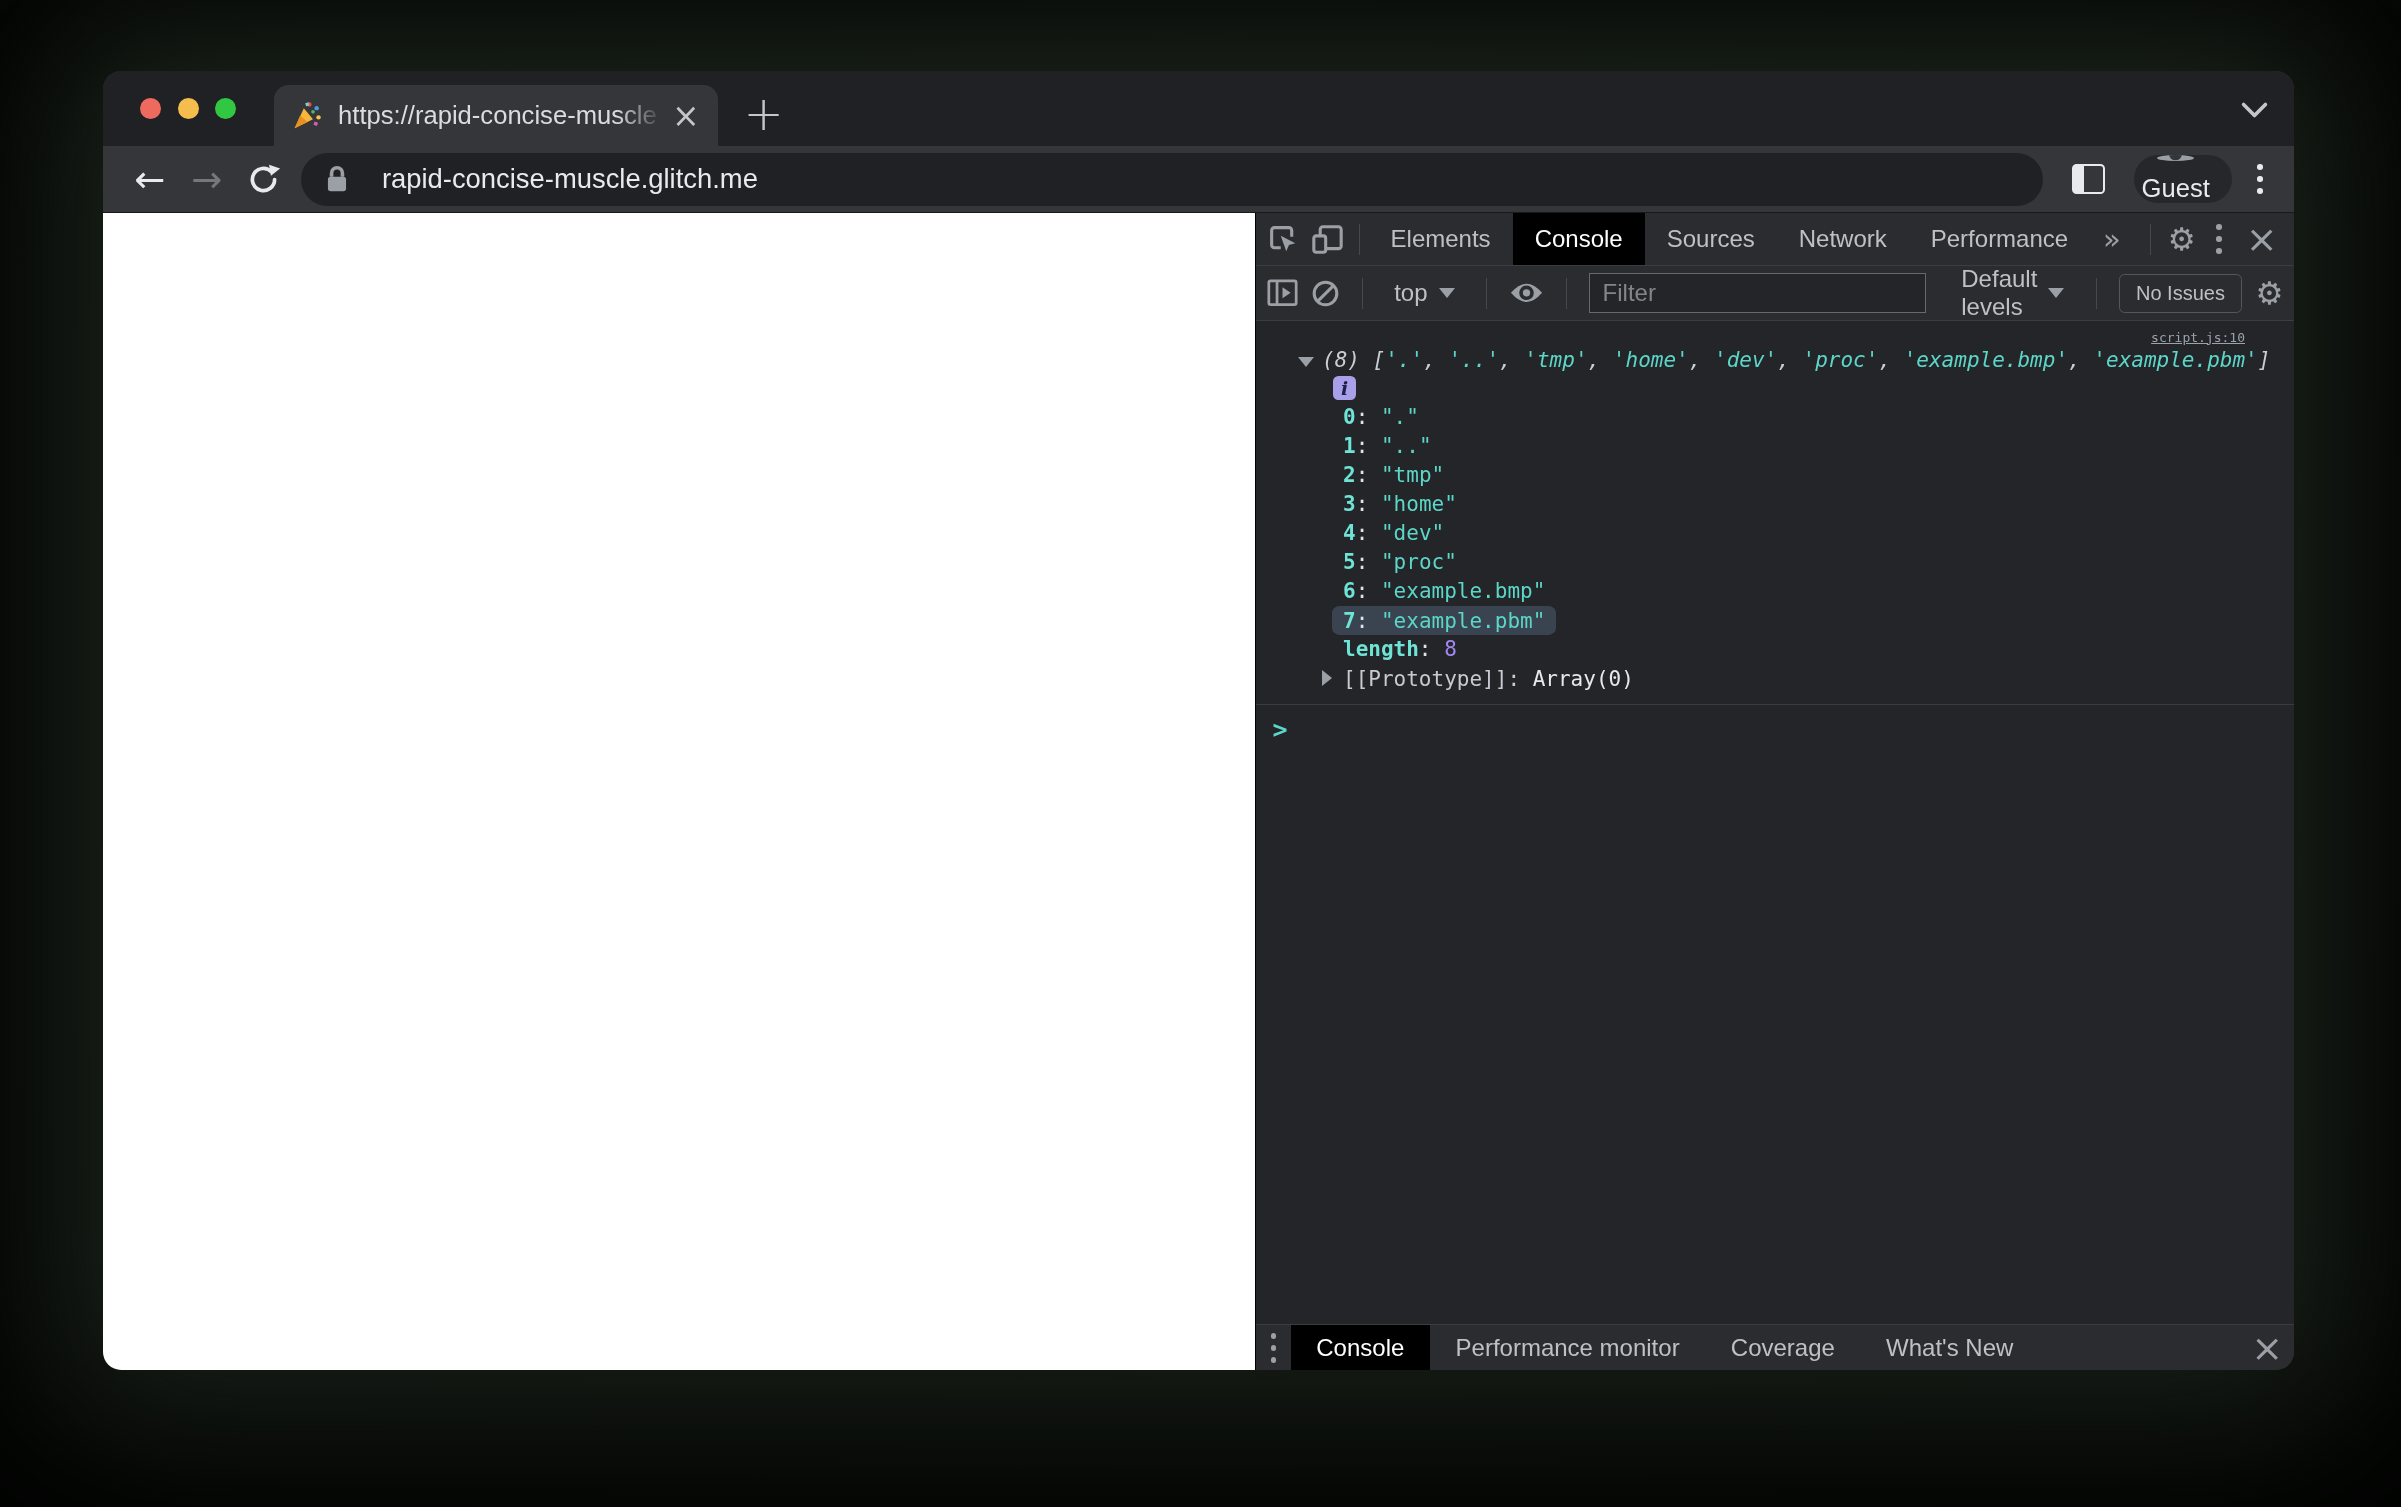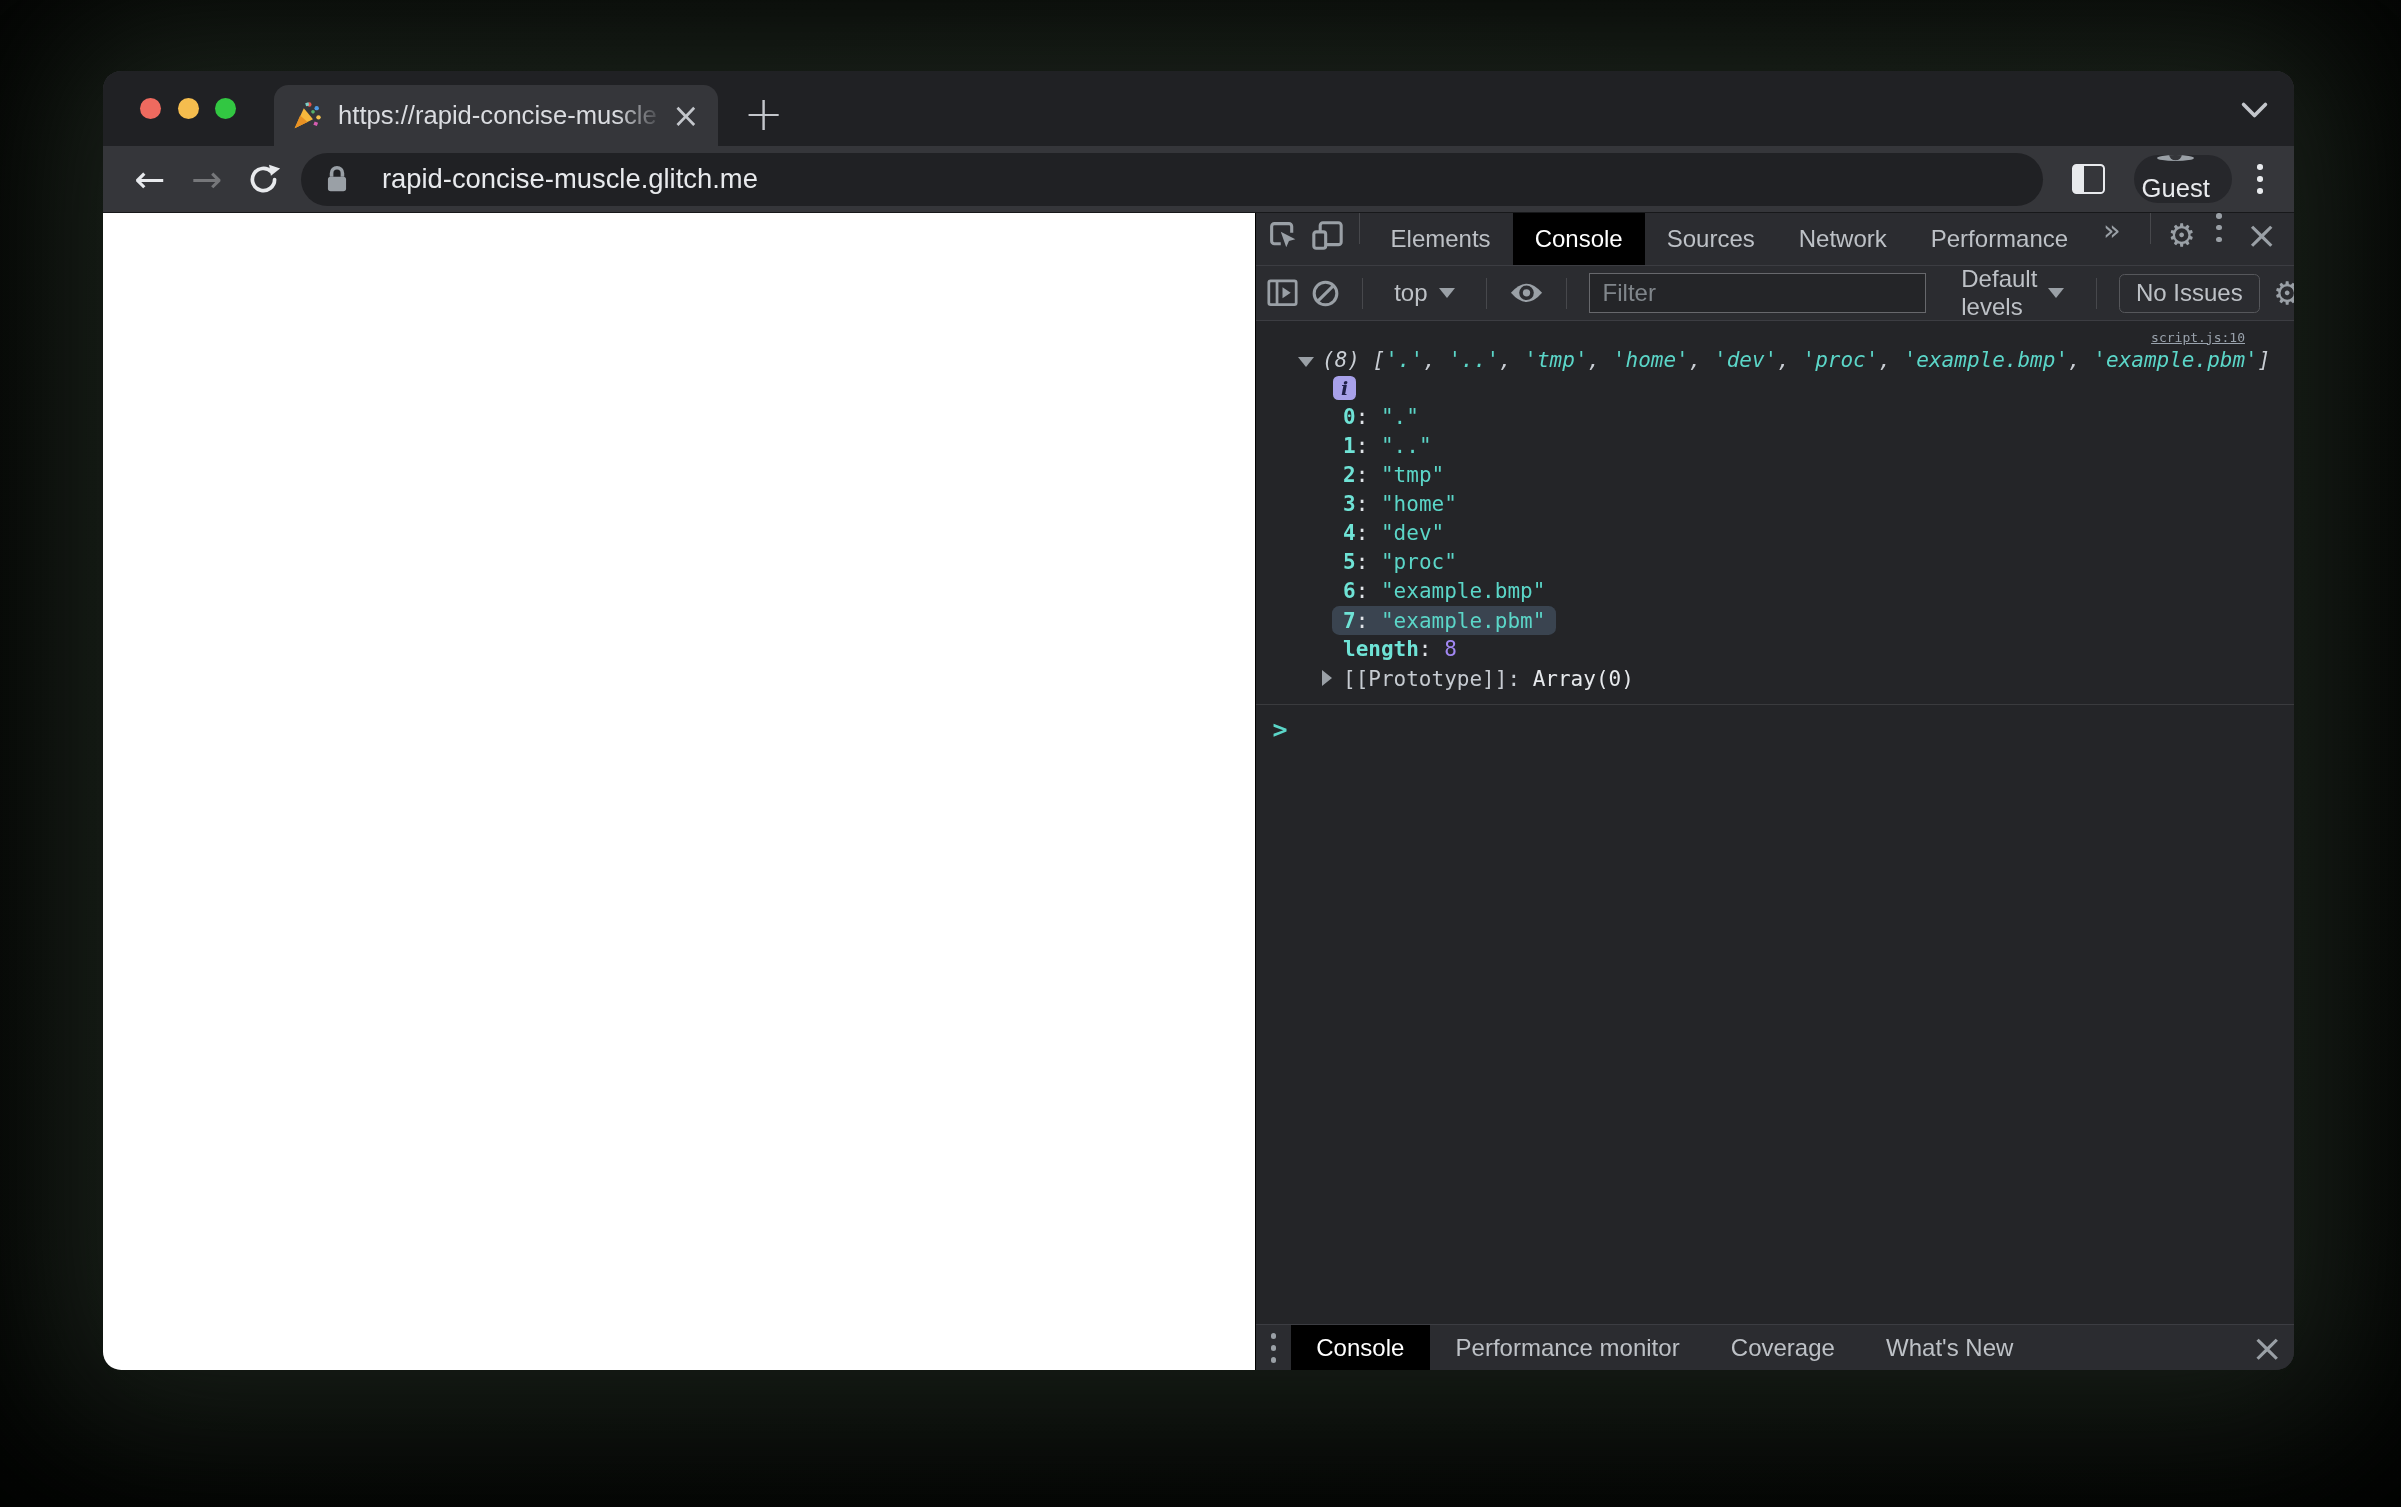--- a/index.html
+++ b/index.html
@@ -52,39 +52,39 @@
     padding:0 22px 0 7.3px;margin:0 12.8px 0 20px;flex-direction:column;}
   .avatar{width:37px;height:37px;border-radius:50%;background:#9aa0a6;display:flex;align-items:center;justify-content:center;overflow:hidden;}
   .profile-name{color:#e8eaed;font-size:25.6px;}
   .kebab{display:flex;flex-direction:column;gap:6.4px;padding:0 12.8px;}
   .kebab i{width:5.5px;height:5.5px;border-radius:50%;background:#e8eaed;display:block;}
   
   .content{display:flex;height:1159px;border-top:0.9px solid #17181a;box-sizing:border-box;}
   .page{width:1152px;background:#ffffff;}
   .devtools{flex:1;display:flex;flex-direction:column;background:var(--dt-bg);border-left:1.8px solid #000;min-width:0;}
   
-  .dt-tabs{height:53px;background:var(--dt-row);border-bottom:0.9px solid #3c3d42;display:flex;align-items:flex-start;padding:0 5.5px;box-sizing:border-box;}
+  .dt-tabs{height:53px;background:var(--dt-row);border-bottom:0.9px solid #3c3d42;display:flex;align-items:center;padding:0 5.5px;box-sizing:border-box;}
   .icon-btn{width:44px;height:44px;display:flex;align-items:center;justify-content:center;color:#9aa0a6;}
   .vsep{width:0.9px;height:31px;background:#47484c;margin:0 9.1px;flex:0 0 auto;}
   .dt-tab{height:100%;display:flex;align-items:center;padding:0 22px;color:#bdc1c6;font-size:24px;white-space:nowrap;}
   .dt-tab.active{background:#000;color:#fff;}
   .more-tabs{color:#9aa0a6;font-size:29px;padding:0 12.8px;font-family:"DejaVu Sans",sans-serif;}
   .gear{font-family:"DejaVu Sans",sans-serif;font-size:31px;color:#9aa0a6;}
   .dt-kebab i{background:#9aa0a6;}
   .close-x{font-family:"DejaVu Sans",sans-serif;font-size:38px;color:#9aa0a6;padding:0 11px;}
   .push{margin-left:auto;}
   
   .dt-toolbar{height:55px;background:var(--dt-row);border-bottom:0.9px solid #3c3d42;display:flex;align-items:center;padding:0 11px;box-sizing:border-box;gap:13px;}
   .dd{display:flex;align-items:center;gap:11px;color:#bdc1c6;font-size:24px;padding:0 9.1px;}
   .caret-down{width:0;height:0;border-left:8.2px solid transparent;border-right:8.2px solid transparent;border-top:10px solid #9aa0a6;}
   .filter{width:327px;height:38px;background:var(--dt-bg);border:0.9px solid #67686c;color:#bdc1c6;
     font-size:24px;padding:0 12.8px;font-family:"Liberation Sans",sans-serif;outline:none;}
   .filter::placeholder{color:#80868b;}
   .no-issues{height:37px;border:0.9px solid #56575b;border-radius:5.5px;display:flex;align-items:center;
-    padding:0 16.5px;color:#bdc1c6;font-size:24px;background:var(--dt-row);white-space:nowrap;}
+    padding:0 16.5px;color:#bdc1c6;font-size:20px;background:var(--dt-row);white-space:nowrap;}
   
   .dt-console{flex:1;font-family:"DejaVu Sans Mono",monospace;font-size:21px;overflow:hidden;padding-top:1.8px;}
   .link-row{text-align:right;padding-right:49px;height:24px;line-height:24px;}
   .src-link{color:#9aa3ad;text-decoration:underline;font-size:13px;}
   .summary-row{position:relative;padding-left:66px;line-height:27.4px;font-style:italic;color:#c9ced4;white-space:nowrap;}
   .tri-down{position:absolute;left:42px;top:10px;width:0;height:0;border-left:8.2px solid transparent;border-right:8.2px solid transparent;border-top:10px solid #9aa0a6;}
   .s-str{color:var(--teal);}
   .badge-row{padding-left:77px;height:27.4px;margin-top:1.8px;}
   .info-badge{display:inline-flex;width:23px;height:24px;background:#a8a1ea;border-radius:5.5px;align-items:center;justify-content:center;
     color:#20204a;font-style:italic;font-weight:bold;font-family:"DejaVu Serif",serif;font-size:19px;}

